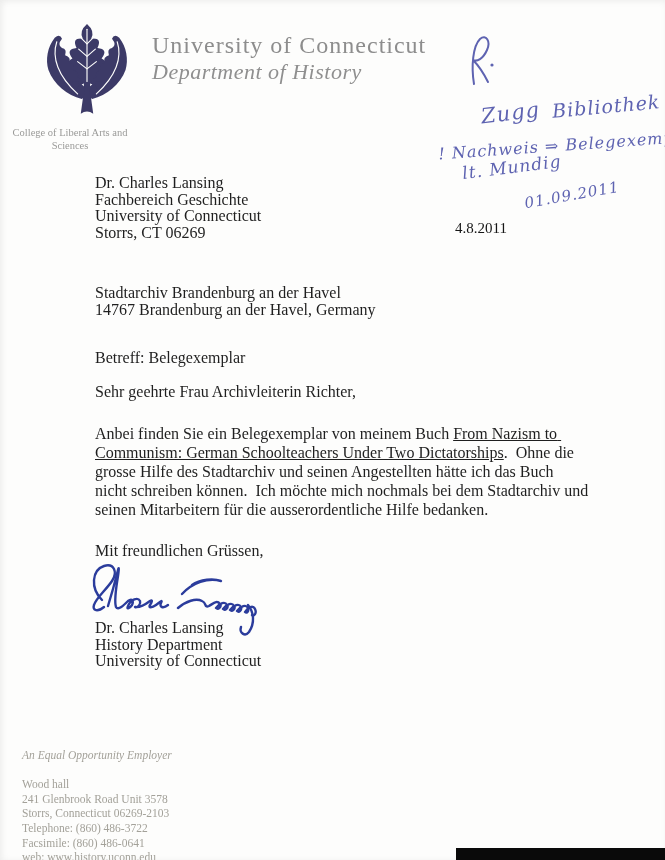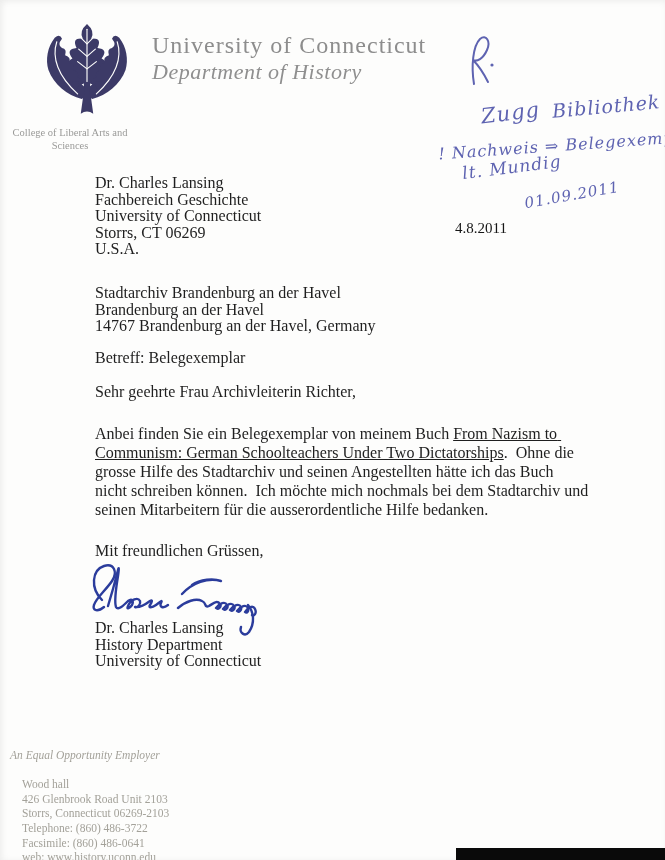--- a/index.html
+++ b/index.html
@@ -33,21 +33,21 @@
   .hw{color:#5e63b1;font-family:"DejaVu Serif", serif;font-style:italic;white-space:nowrap;letter-spacing:1px;}
   .hw1a{left:481px;top:101px;font-size:21px;transform:rotate(-7deg);}
   .hw1b{left:552px;top:95px;font-size:19px;transform:rotate(-5deg);}
   .hw2{left:438px;top:136px;font-size:16px;transform:rotate(-4deg);}
   .hw3{left:462px;top:157px;font-size:17px;transform:rotate(-7deg);}
   .hw4{left:524px;top:186px;font-size:15px;transform:rotate(-10deg);}
   .paraph{left:463px;top:34px;}
   .signature{left:84px;top:560px;}
   
   .footer{color:#a3a199;font-size:11.5px;line-height:14.5px;}
-  .eoe{left:10px;top:748px;font-style:italic;}
+  .eoe{left:22px;top:748px;font-style:italic;}
   .f-address{left:22px;top:777px;}
   .f-contact{left:22px;top:821px;}
   .scan-bar{left:456px;top:848px;width:209px;height:12px;background:#0a0a0a;}
 </style>
 </head>
 <body>
 
 <div class="page">
 
   <svg class="abs logo" width="106" height="100" viewBox="0 0 100 96">
@@ -91,26 +91,24 @@
   <div class="abs hw hw3">lt. Mundig</div>
   <div class="abs hw hw4">01.09.2011</div>
 
   <div class="abs date">4.8.2011</div>
 
   <div class="abs typed sender">
     <div>Dr. Charles Lansing</div>
     <div>Fachbereich Geschichte</div>
     <div>University of Connecticut</div>
     <div>Storrs, CT 06269</div>
-    <div>U.S.A.</div>
   </div>
 
   <div class="abs typed recipient">
     <div>Stadtarchiv Brandenburg an der Havel</div>
-    <div>Brandenburg an der Havel</div>
     <div>14767 Brandenburg an der Havel, Germany</div>
   </div>
 
   <div class="abs typed subject">Betreff: Belegexemplar</div>
   <div class="abs typed salutation">Sehr geehrte Frau Archivleiterin Richter,</div>
 
   <p class="abs typed body-par"><span>Anbei finden Sie ein Belegexemplar von meinem Buch </span><span class="book-title">From Nazism to Communism: German Schoolteachers Under Two Dictatorships</span><span>.  Ohne die grosse Hilfe des Stadtarchiv und seinen Angestellten hätte ich das Buch nicht schreiben können.  Ich möchte mich nochmals bei dem Stadtarchiv und seinen Mitarbeitern für die ausserordentliche Hilfe bedanken.</span></p>
 
   <div class="abs typed closing">Mit freundlichen Grüssen,</div>
 
@@ -126,21 +124,21 @@
 
   <div class="abs typed signoff">
     <div>Dr. Charles Lansing</div>
     <div>History Department</div>
     <div>University of Connecticut</div>
   </div>
 
   <div class="abs footer eoe">An Equal Opportunity Employer</div>
   <div class="abs footer f-address">
     <div>Wood hall</div>
-    <div>426 Glenbrook Road Unit 2103</div>
+    <div>241 Glenbrook Road Unit 3578</div>
     <div>Storrs, Connecticut 06269-2103</div>
   </div>
   <div class="abs footer f-contact">
     <div>Telephone: (860) 486-3722</div>
     <div>Facsimile: (860) 486-0641</div>
     <div>web: www.history.uconn.edu</div>
   </div>
 
   <div class="abs scan-bar"></div>
 

